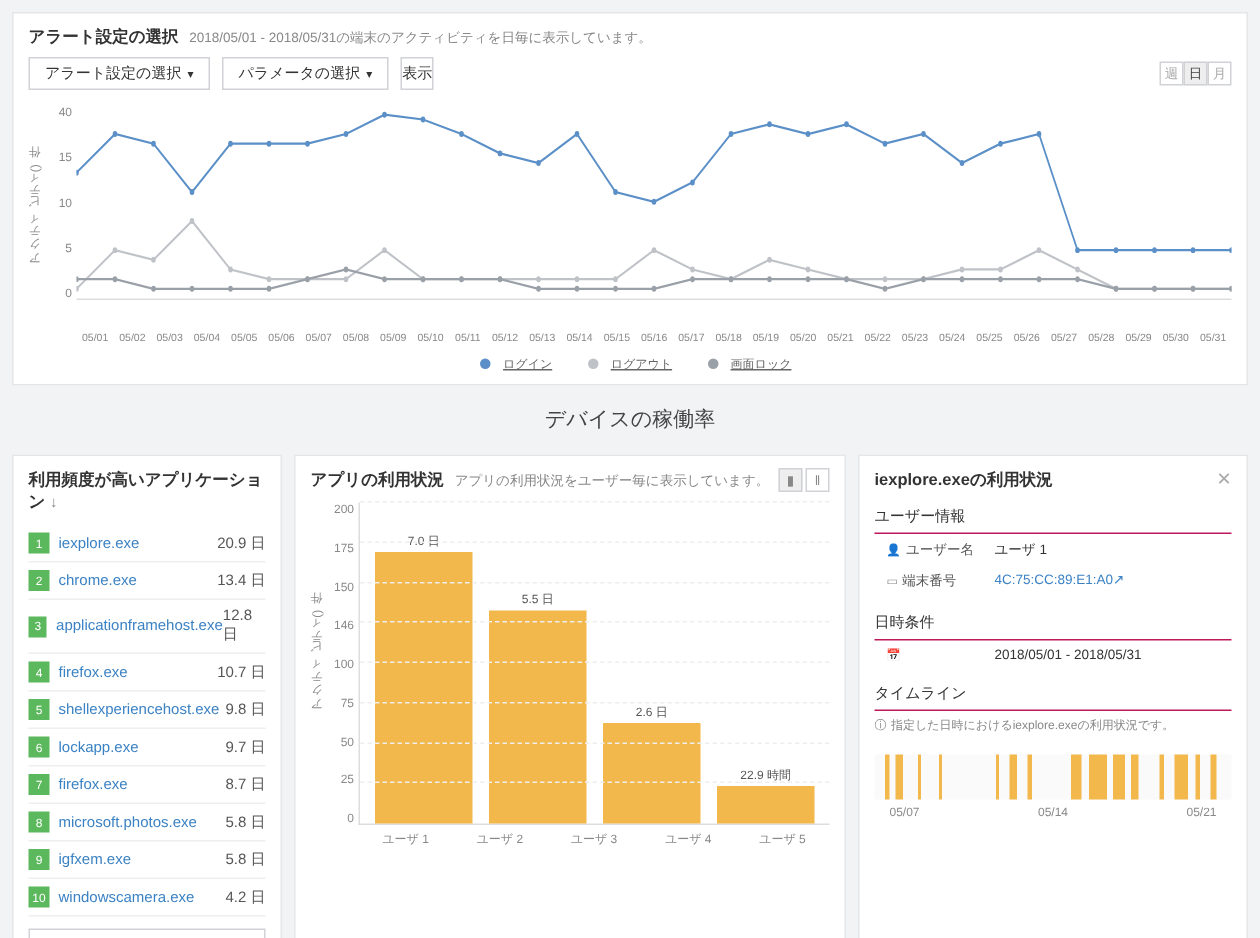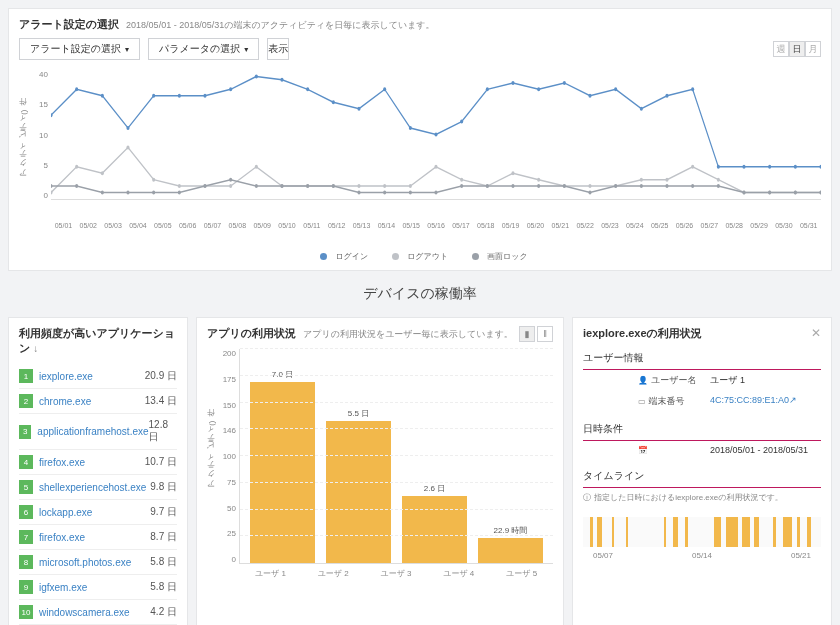--- a/index.html
+++ b/index.html
@@ -14,21 +14,21 @@
 .tgrp { margin-left: auto; display: flex; }
 .tgrp span { display: inline-flex; width: 16px; height: 16px; border: 1px solid #d0d2d6; align-items: center; justify-content: center; font-size: 9px; color: #aaa; cursor: pointer; }
 .tgrp .act { background: #eee; color: #444; }
 .chart-wrap { position: relative; height: 150px; display: flex; }
 .ylab { writing-mode: vertical-rl; transform: rotate(180deg); font-size: 8px; color: #888; text-align: center; width: 14px; }
 .yaxis { display: flex; flex-direction: column; justify-content: space-between; align-items: flex-end; width: 18px; font-size: 8px; color: #888; padding: 0 3px; height: 130px; }
 .plot { flex: 1; position: relative; border-bottom: 1px solid #ddd; height: 130px; }
 .plot svg { position: absolute; inset: 0; width: 100%; height: 100%; }
 .xaxis { display: flex; font-size: 7px; color: #888; margin-left: 32px; margin-top: 2px; }
 .xaxis span { flex: 1; text-align: center; }
-.legend { text-align: center; font-size: 8px; color: #666; margin-top: 22px; }
+.legend { text-align: center; font-size: 8px; color: #666; margin-top: 8px; text-decoration: underline; }
 .legend span { margin: 0 8px; }
 .dot { display: inline-block; width: 7px; height: 7px; border-radius: 50%; vertical-align: middle; margin-right: 3px; }
 .section-title { text-align: center; font-size: 14px; font-weight: normal; margin: 14px 0; color: #444; }
 .row3 { display: flex; gap: 8px; align-items: stretch; }
 .col { background: #fff; border: 1px solid #e5e6e8; padding: 8px 10px; }
 .col.a { width: 180px; }
 .col.b { flex: 1; }
 .col.c { width: 260px; }
 .list { margin-top: 8px; }
 .li { display: flex; align-items: center; border-bottom: 1px solid #eee; padding: 5px 0; font-size: 10px; }
@@ -40,21 +40,21 @@
 .bar-plot { flex: 1; position: relative; border-left: 1px solid #ddd; border-bottom: 1px solid #ddd; display: flex; align-items: flex-end; gap: 4%; padding: 0 3%; }
 .bar-plot .gl { position: absolute; left: 0; right: 0; border-top: 1px dashed #eee; }
 .bar-col { flex: 1; display: flex; flex-direction: column; align-items: center; }
 .bar-lbl { font-size: 8px; color: #555; margin-bottom: 2px; }
 .bar { width: 100%; background: #f2b84b; }
 .bar-x { display: flex; font-size: 8px; color: #888; margin-left: 32px; margin-top: 4px; }
 .bar-x span { flex: 1; text-align: center; }
 .closer { float: right; color: #aaa; font-size: 12px; cursor: pointer; }
 .subhdr { font-size: 10px; font-weight: normal; margin-top: 10px; border-bottom: 1px solid #be185d; padding-bottom: 4px; }
 .kv { display: flex; font-size: 9px; padding: 4px 0; }
-.kv .k { width: 80px; color: #555; margin-left: 47px; }
+.kv .k { width: 80px; color: #555; }
 .kv .k::before { content: ""; display: inline-block; width: 8px; }
 .kv .v { color: #333; }
 .kv .v.link { color: #3b82c4; cursor: pointer; }
 .note { font-size: 8px; color: #888; margin-top: 4px; }
 .tline { position: relative; height: 30px; margin-top: 14px; background: #fafafa; }
 .tline .seg { position: absolute; top: 0; bottom: 0; background: #f2b84b; }
 .tline-x { display: flex; justify-content: space-between; font-size: 8px; color: #888; margin-top: 4px; padding: 0 10px; }
 .iconbtn { display: inline-flex; width: 16px; height: 16px; border: 1px solid #d0d2d6; align-items: center; justify-content: center; font-size: 9px; color: #888; cursor: pointer; }
 .iconbtn.act { background: #eee; }
 .right-tools { float: right; display: flex; gap: 2px; }

